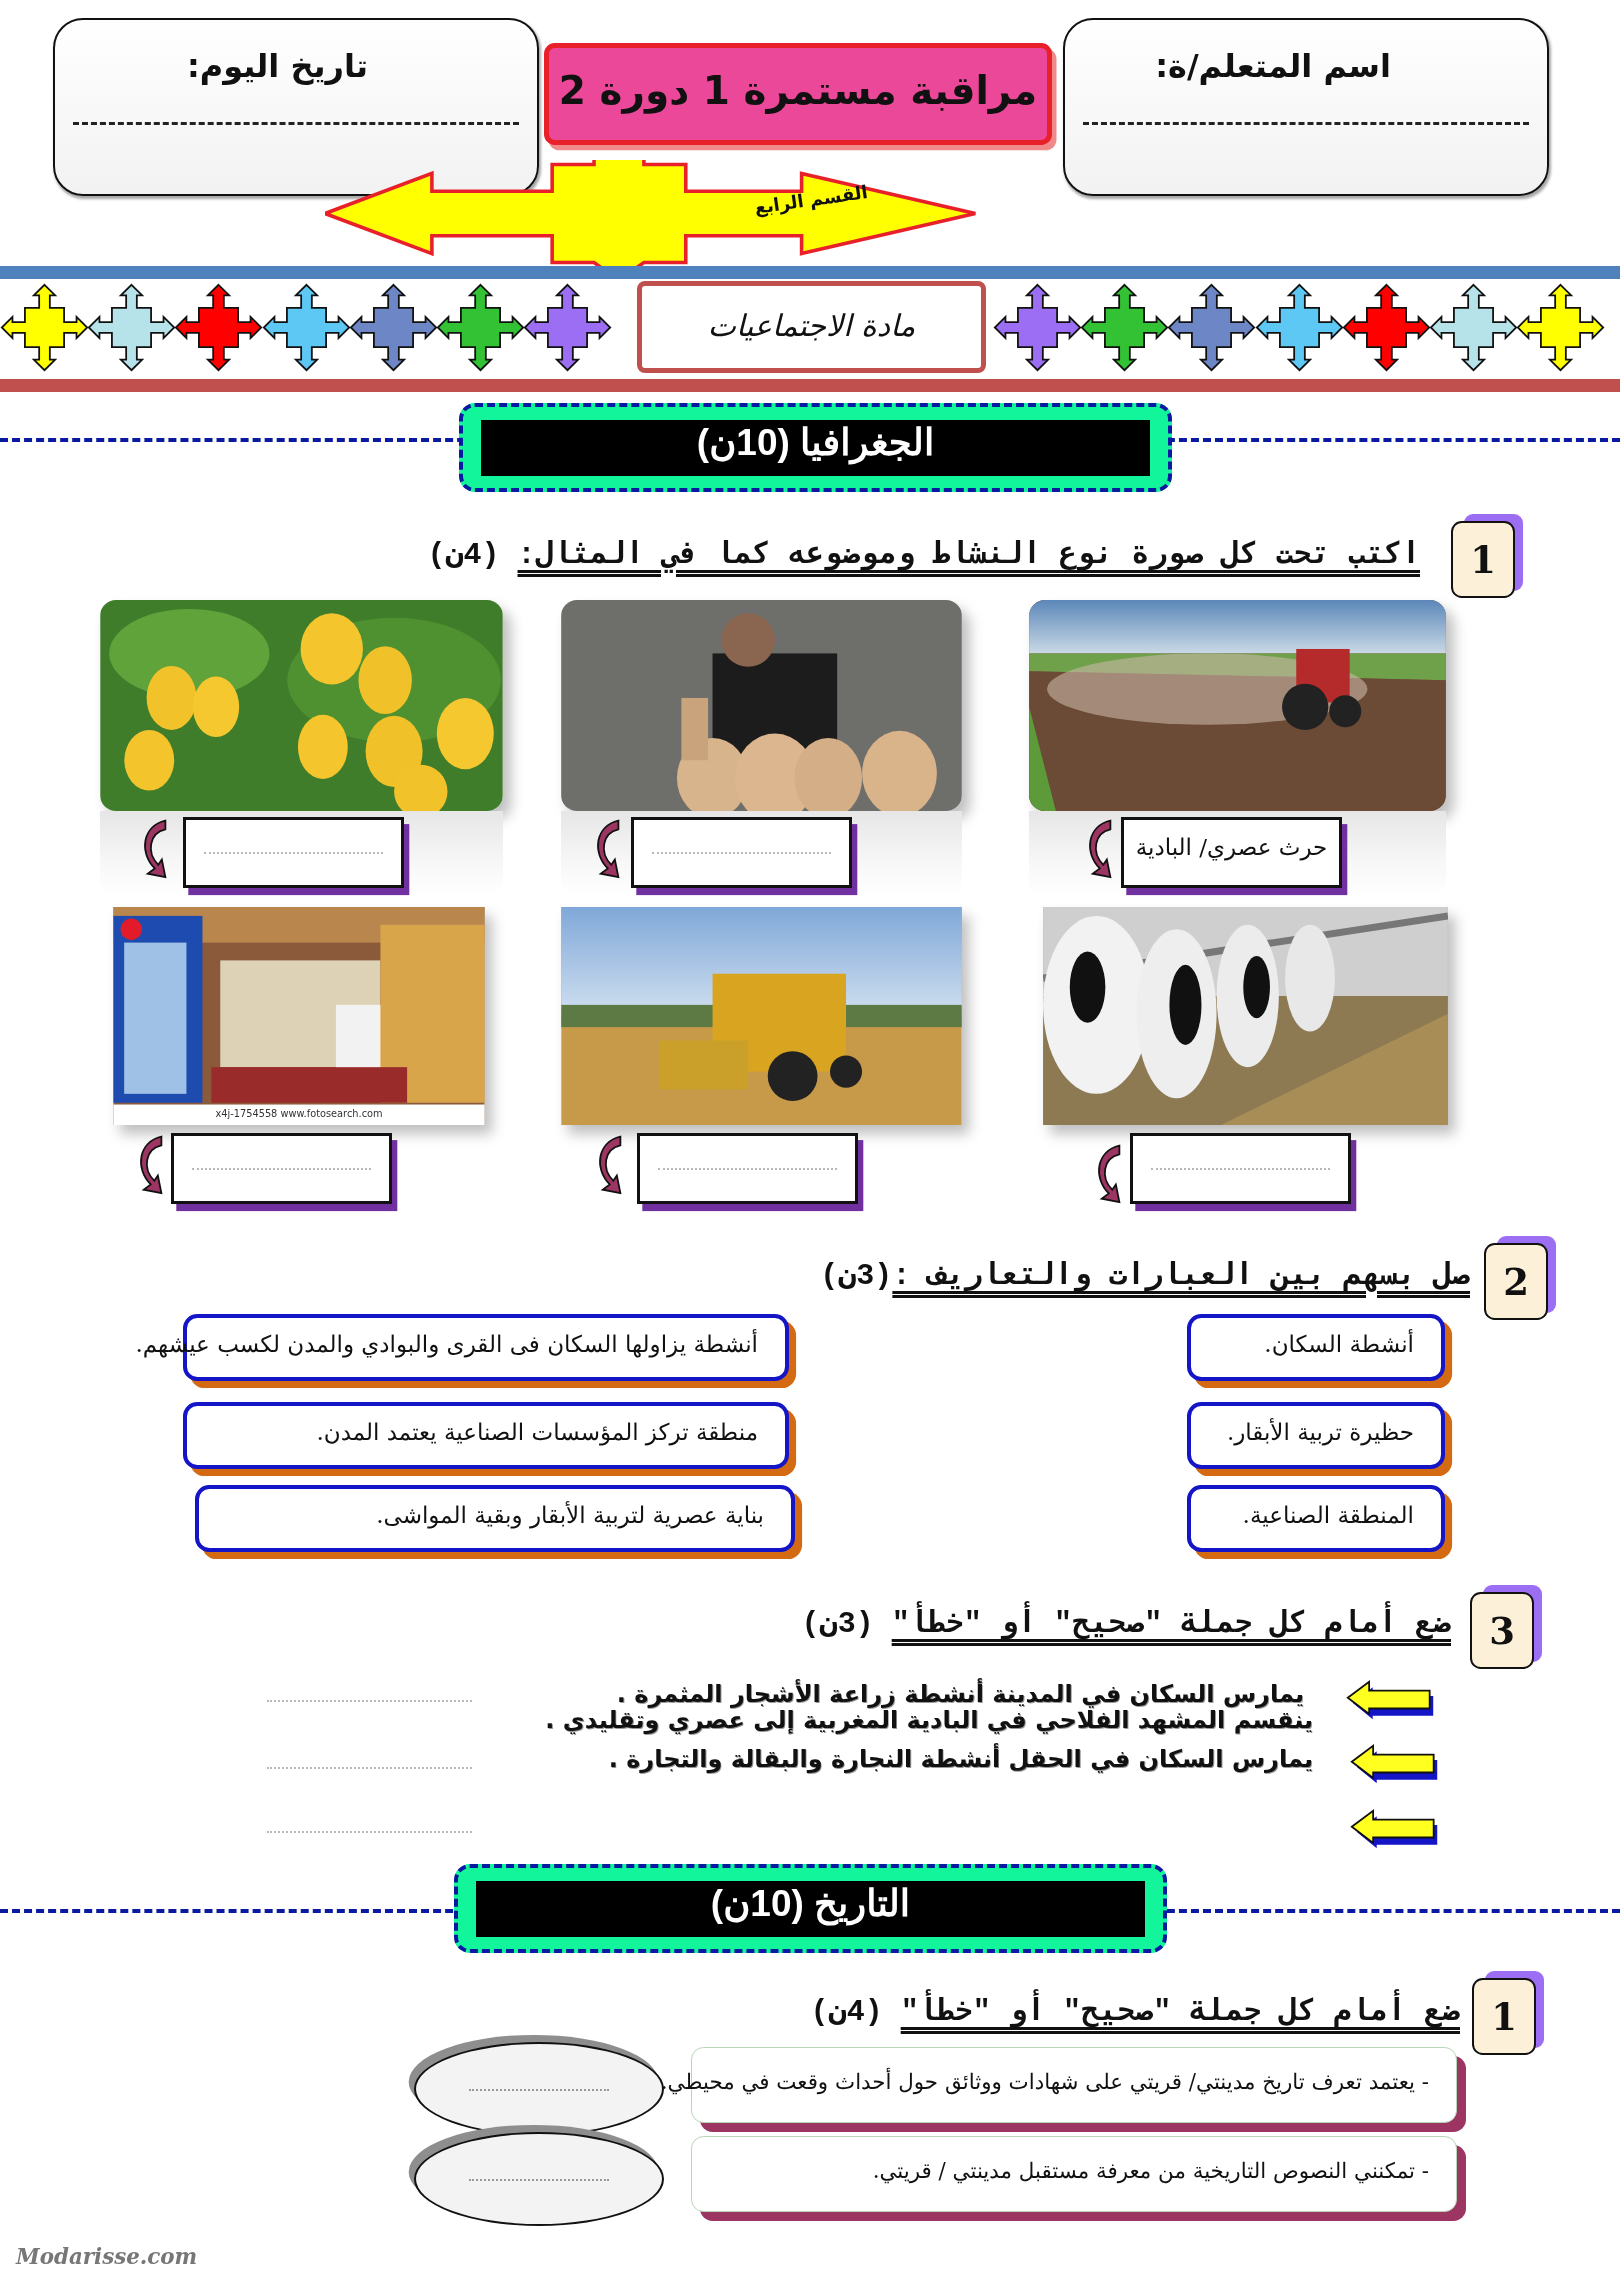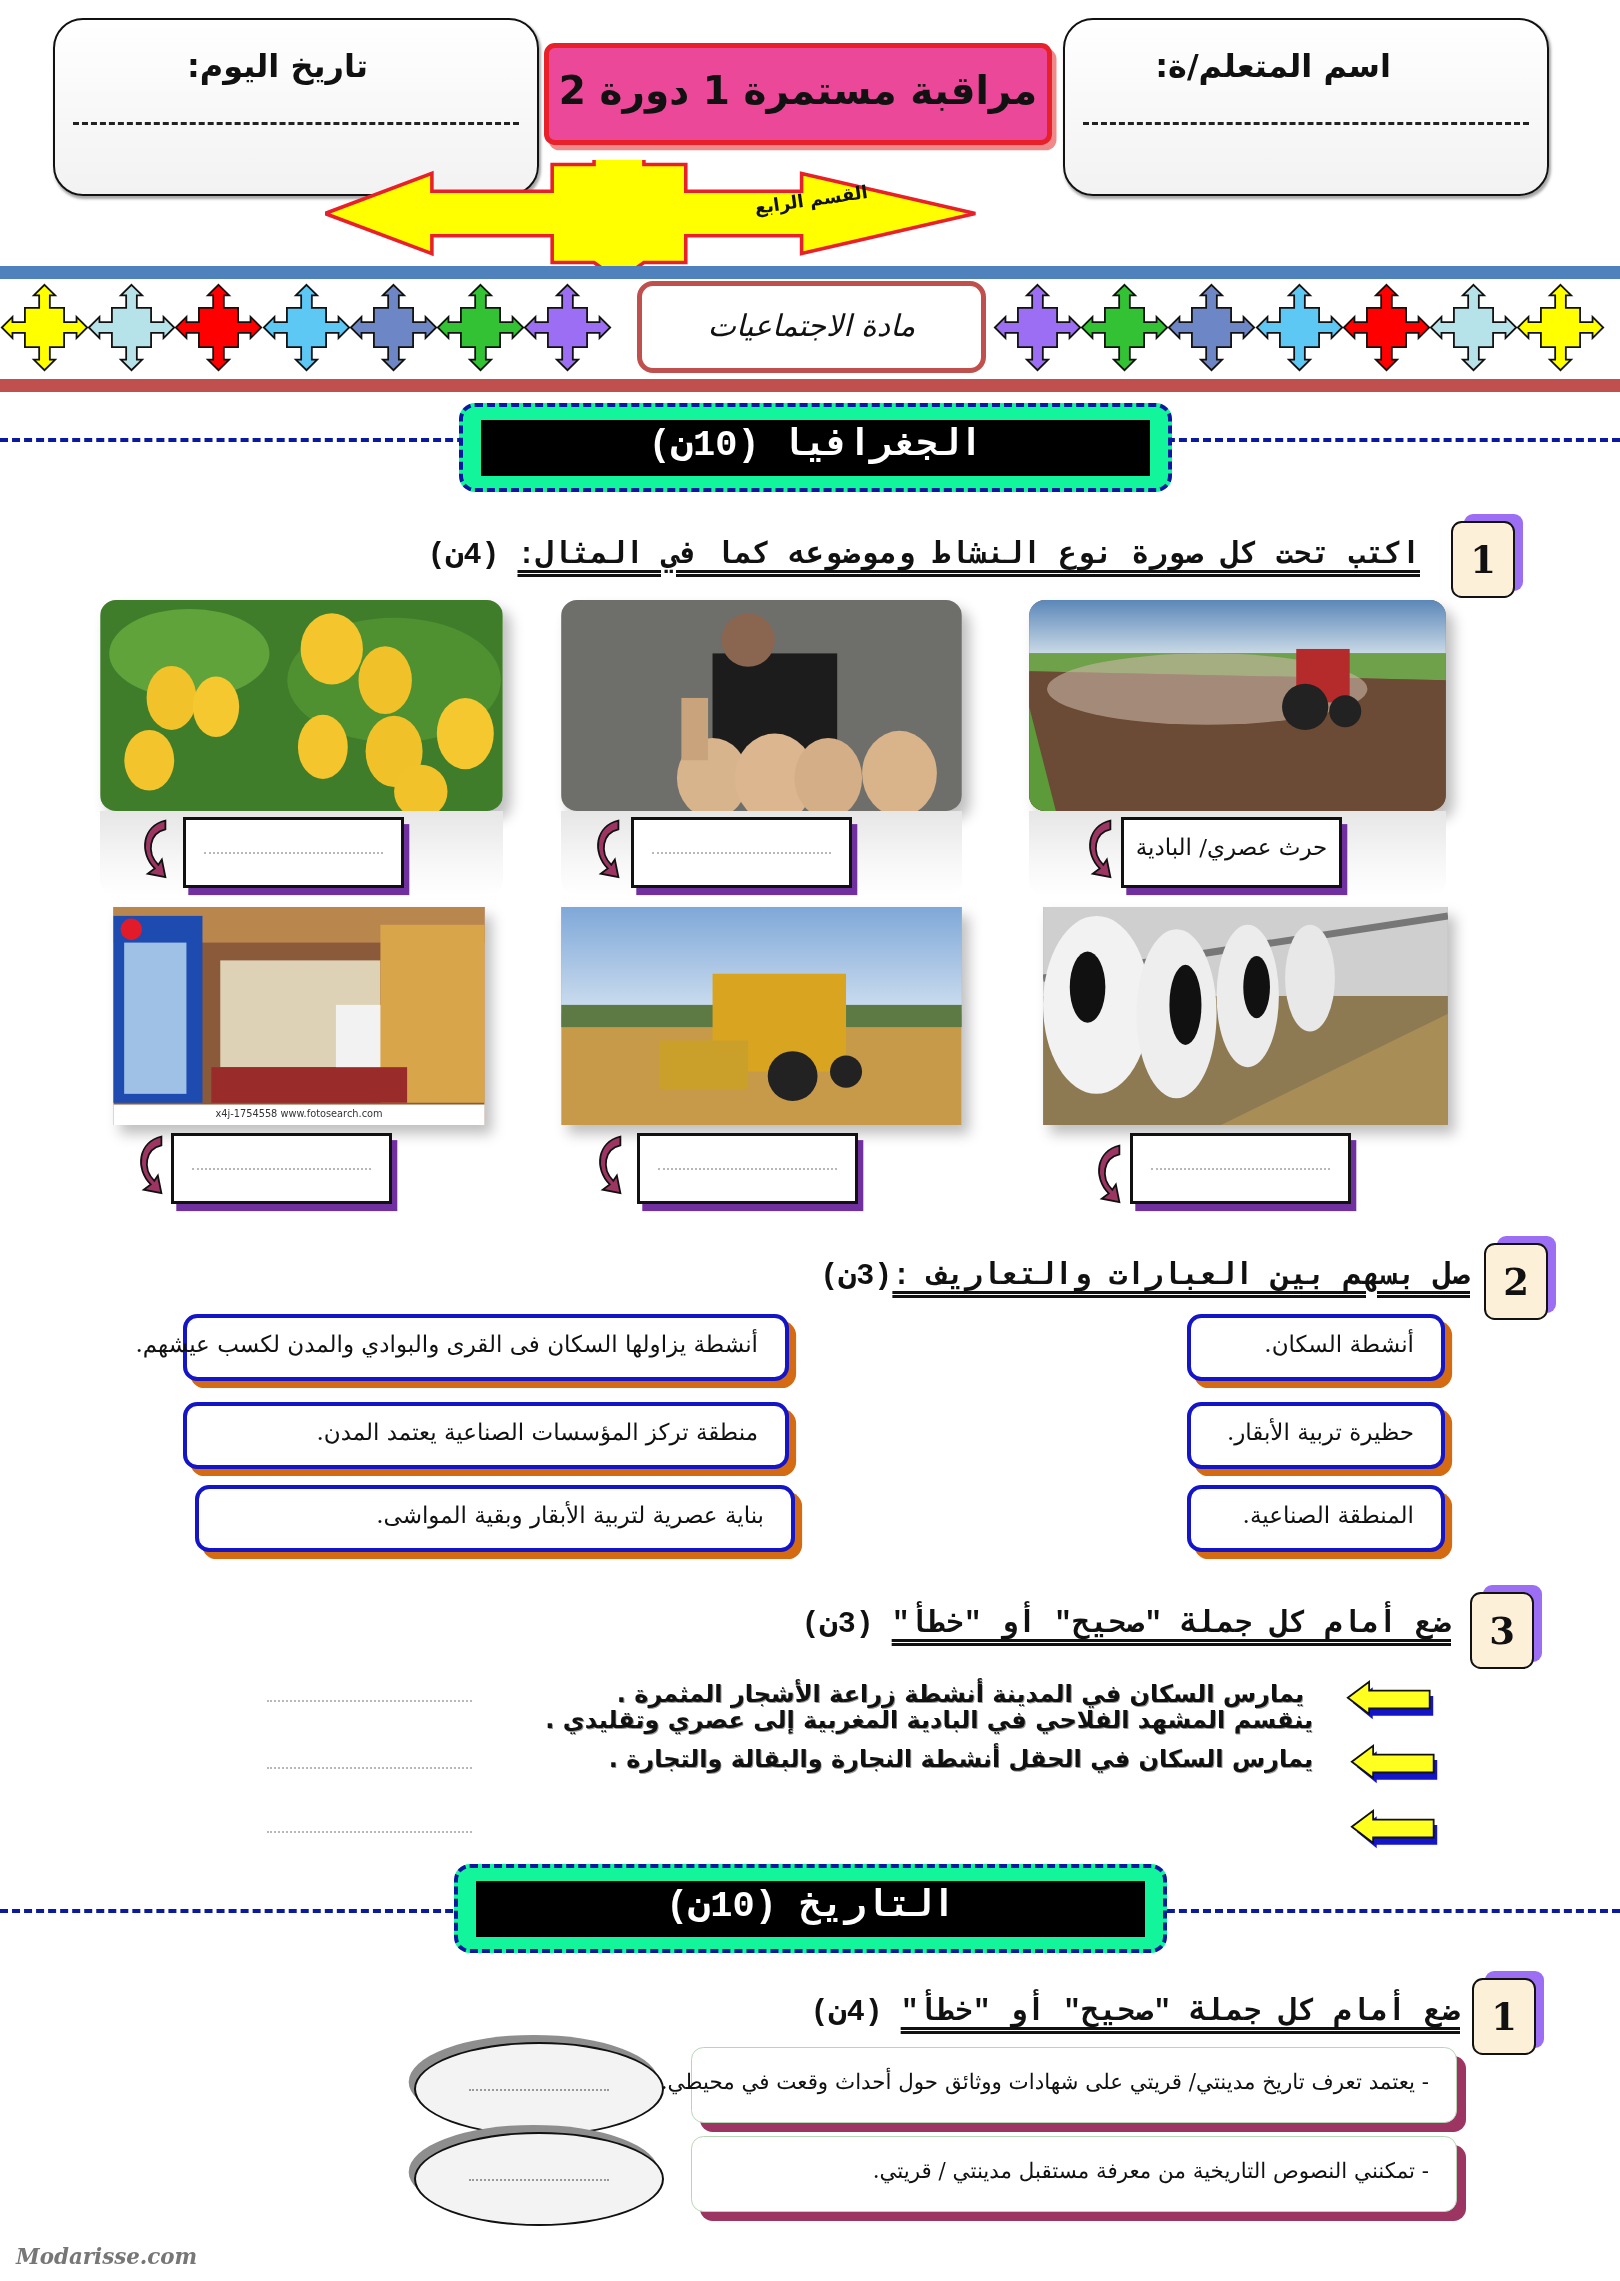--- a/index.html
+++ b/index.html
@@ -18,29 +18,29 @@
   .title-text { position: absolute; width: 100%; top: 19.6px; text-align: center; font-family: "DejaVu Sans", sans-serif; font-size: 39px; font-weight: bold; }
 
   .level-arrow { position: absolute; left: 325px; top: 160px; width: 971px; height: 107px; }
   .level-text { position: absolute; left: 731px; top: 189px; width: 160px; text-align: center; font-family: "DejaVu Sans", sans-serif; font-size: 18px; font-weight: bold; transform: rotate(-8deg); }
 
   .band-blue { position: absolute; left: 0; top: 266px; width: 1620px; height: 12.5px; background: #4f81bd; }
   .band-red { position: absolute; left: 0; top: 379px; width: 1620px; height: 12.5px; background: #c0504d; }
   .ornament-row { position: absolute; top: 283px; height: 89px; display: flex; gap: 0; direction: ltr; }
   .ornament { width: 89px; height: 89px; }
   .subject-box { position: absolute; left: 637px; top: 281px; width: 349px; height: 92px; background: #fff;
-    border: 5.3px solid #c0504d; border-radius: 16px; }
+    border: 5.3px solid #c0504d; border-radius: 8px; }
   .subject-text { position: absolute; width: 100%; top: 22px; text-align: center; font-family: "DejaVu Serif", serif; font-style: italic; font-size: 30px; }
 
   
   .sec-line { position: absolute; left: 0; width: 1620px; border-top: 4.5px dashed #0a1aa0; }
   .sec-outer { position: absolute; left: 459px; width: 713px; height: 89px; background: #12f59a;
     border: 4.5px dashed #0a1aa0; border-radius: 16px; }
   .sec-inner { position: absolute; left: 18px; top: 12.5px; right: 18px; bottom: 12.5px; background: #000; }
-  .sec-text { position: absolute; width: 100%; top: 1.8px; text-align: center; color: #fff; font-family: Liberation Mono, monospace; font-weight: bold; font-size: 37px; }
+  .sec-text { position: absolute; width: 100%; top: 1.8px; text-align: center; color: #fff; font-family: Liberation Sans, sans-serif; font-weight: bold; font-size: 37px; }
 
   
   .q-badge { position: absolute; width: 68px; height: 77px; }
   .q-badge .shadow { position: absolute; left: 12.5px; top: -7.1px; width: 59px; height: 77px; background: #9b6ef3; border-radius: 9px; }
   .q-badge .face { position: absolute; left: 0; top: 0; width: 64px; height: 77px; background: #fdf0d8; border: 2.7px solid #111; border-radius: 10.7px;
     display: flex; align-items: center; justify-content: center; font-size: 37px; font-weight: bold; font-family: "DejaVu Serif", serif; }
   .q-title { position: absolute; font-family: Liberation Mono, monospace; font-weight: bold; font-size: 30px; white-space: nowrap; }
   .q-title .u { text-decoration: underline; text-decoration-style: double; text-underline-offset: 7.1px; }
 
   

